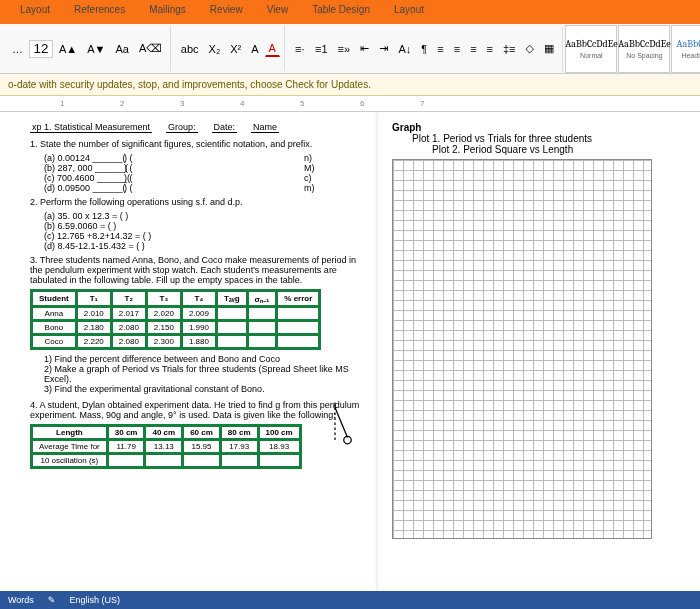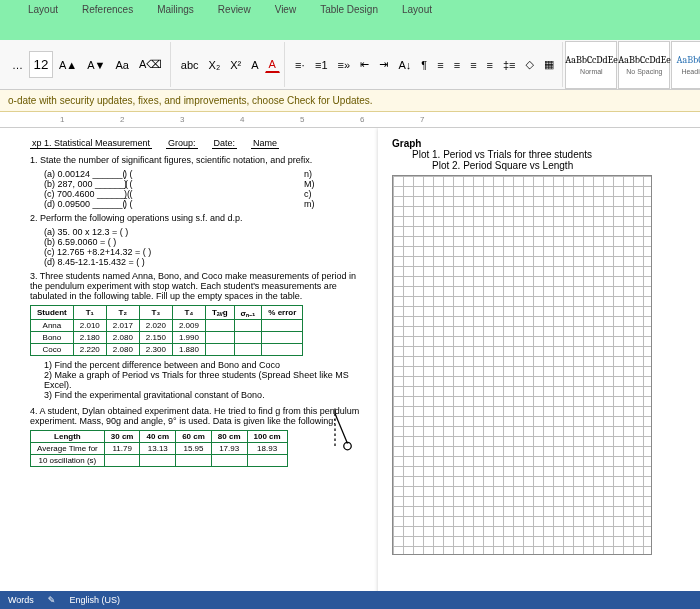--- a/index.html
+++ b/index.html
@@ -1,23 +1,23 @@
 <!DOCTYPE html>
 <html><head>
 <meta charset="utf-8">
 <style>
 * { margin:0; padding:0; box-sizing:border-box; font-family:"Segoe UI",Arial,sans-serif; }
 body { width:700px; height:609px; background:#f0f0f0; overflow:hidden; font-size:10px; }
 
-.ribbon-tabs { height:40px; background:#86efac; display:flex; padding-left:16px; }
+.ribbon-tabs { height:24px; background:#f97316; display:flex; padding-left:8px; }
 .ribbon-tabs span { padding:4px 12px; color:#444; cursor:pointer; }
 
 .ribbon-body { height:50px; background:#f8f8f8; border-bottom:1px solid #ccc; display:flex; align-items:center; padding:2px 4px; gap:2px; }
 .rib-group { display:flex; align-items:center; gap:2px; border-right:1px solid #ddd; padding:0 4px; height:100%; }
-.font-size-box { width:24px; height:27px; border:1px solid #ccc; text-align:center; background:#fff; }
+.font-size-box { width:24px; height:18px; border:1px solid #ccc; text-align:center; background:#fff; }
 .style-btn { border:1px solid transparent; padding:1px 3px; font-size:11px; cursor:pointer; }
 .styles-gallery { display:flex; gap:1px; margin-left:auto; }
 .style-thumb { width:52px; height:48px; border:1px solid #ccc; background:#fff; display:flex; flex-direction:column; align-items:center; justify-content:center; font-size:8px; cursor:pointer; }
 .style-thumb .sample { font-size:10px; font-family:Cambria,serif; }
 .style-thumb .label { font-size:7px; color:#666; margin-top:2px; }
 
 .update-bar { height:22px; background:#fef9e7; border-bottom:1px solid #e0d090; display:flex; align-items:center; padding:0 8px; color:#6b5a00; }
 
 .ruler { height:16px; background:#fff; border-bottom:1px solid #ccc; display:flex; align-items:center; padding-left:60px; font-size:8px; color:#888; }
 .ruler span { width:60px; }
@@ -31,21 +31,21 @@
 .hdr-row span { border-bottom:1px solid #000; padding:0 2px; }
 
 .q { margin:4px 0; }
 .sub { margin-left:14px; }
 .row-sub { display:flex; }
 .col { width:80px; white-space:nowrap; }
 .col2 { width:30px; }
 .col3 { width:30px; margin-left:150px; }
 
 table.dat { border-collapse:collapse; margin-top:4px; }
-table.dat td, table.dat th { border:1px solid #15803d; padding:1px 6px; font-size:8px; text-align:center; }
+table.dat td, table.dat th { border:3px solid #15803d; padding:1px 6px; font-size:8px; text-align:center; }
 
 .graph-title { font-family:"Times New Roman",serif; font-size:10px; margin-bottom:4px; }
 .graph-title b { font-weight:bold; }
 .grid { width:260px; height:380px; background-image:linear-gradient(#bbb 1px,transparent 1px),linear-gradient(90deg,#bbb 1px,transparent 1px); background-size:10px 10px; border:1px solid #888; }
 
 .status-bar { position:absolute; bottom:0; left:0; right:0; height:18px; background:#2b579a; color:#fff; display:flex; align-items:center; padding:8px 8px; font-size:9px; gap:14px; }
 
 .small-table td, .small-table th { font-size:7px; }
 
 svg.pend { width:50px; height:50px; float:right; margin-top:-20px; }
@@ -105,21 +105,21 @@
         <span class="label">No Spacing</span>
       </div>
     <div class="style-thumb">
         <span class="sample" style="color:#2e74b5">AaBbCcDc</span>
         <span class="label">Heading 1</span>
       </div>
 
   </div>
 </div>
 
-<div class="update-bar">o-date with security updates, fixes, and improvements, choose Check for Updates.</div>
+<div class="update-bar">o-date with security updates, stop, and improvements, choose Check for Updates.</div>
 
 <div class="ruler">
   <span>1</span>
   <span>2</span>
   <span>3</span>
   <span>4</span>
   <span>5</span>
   <span>6</span>
   <span>7</span>
 </div>

